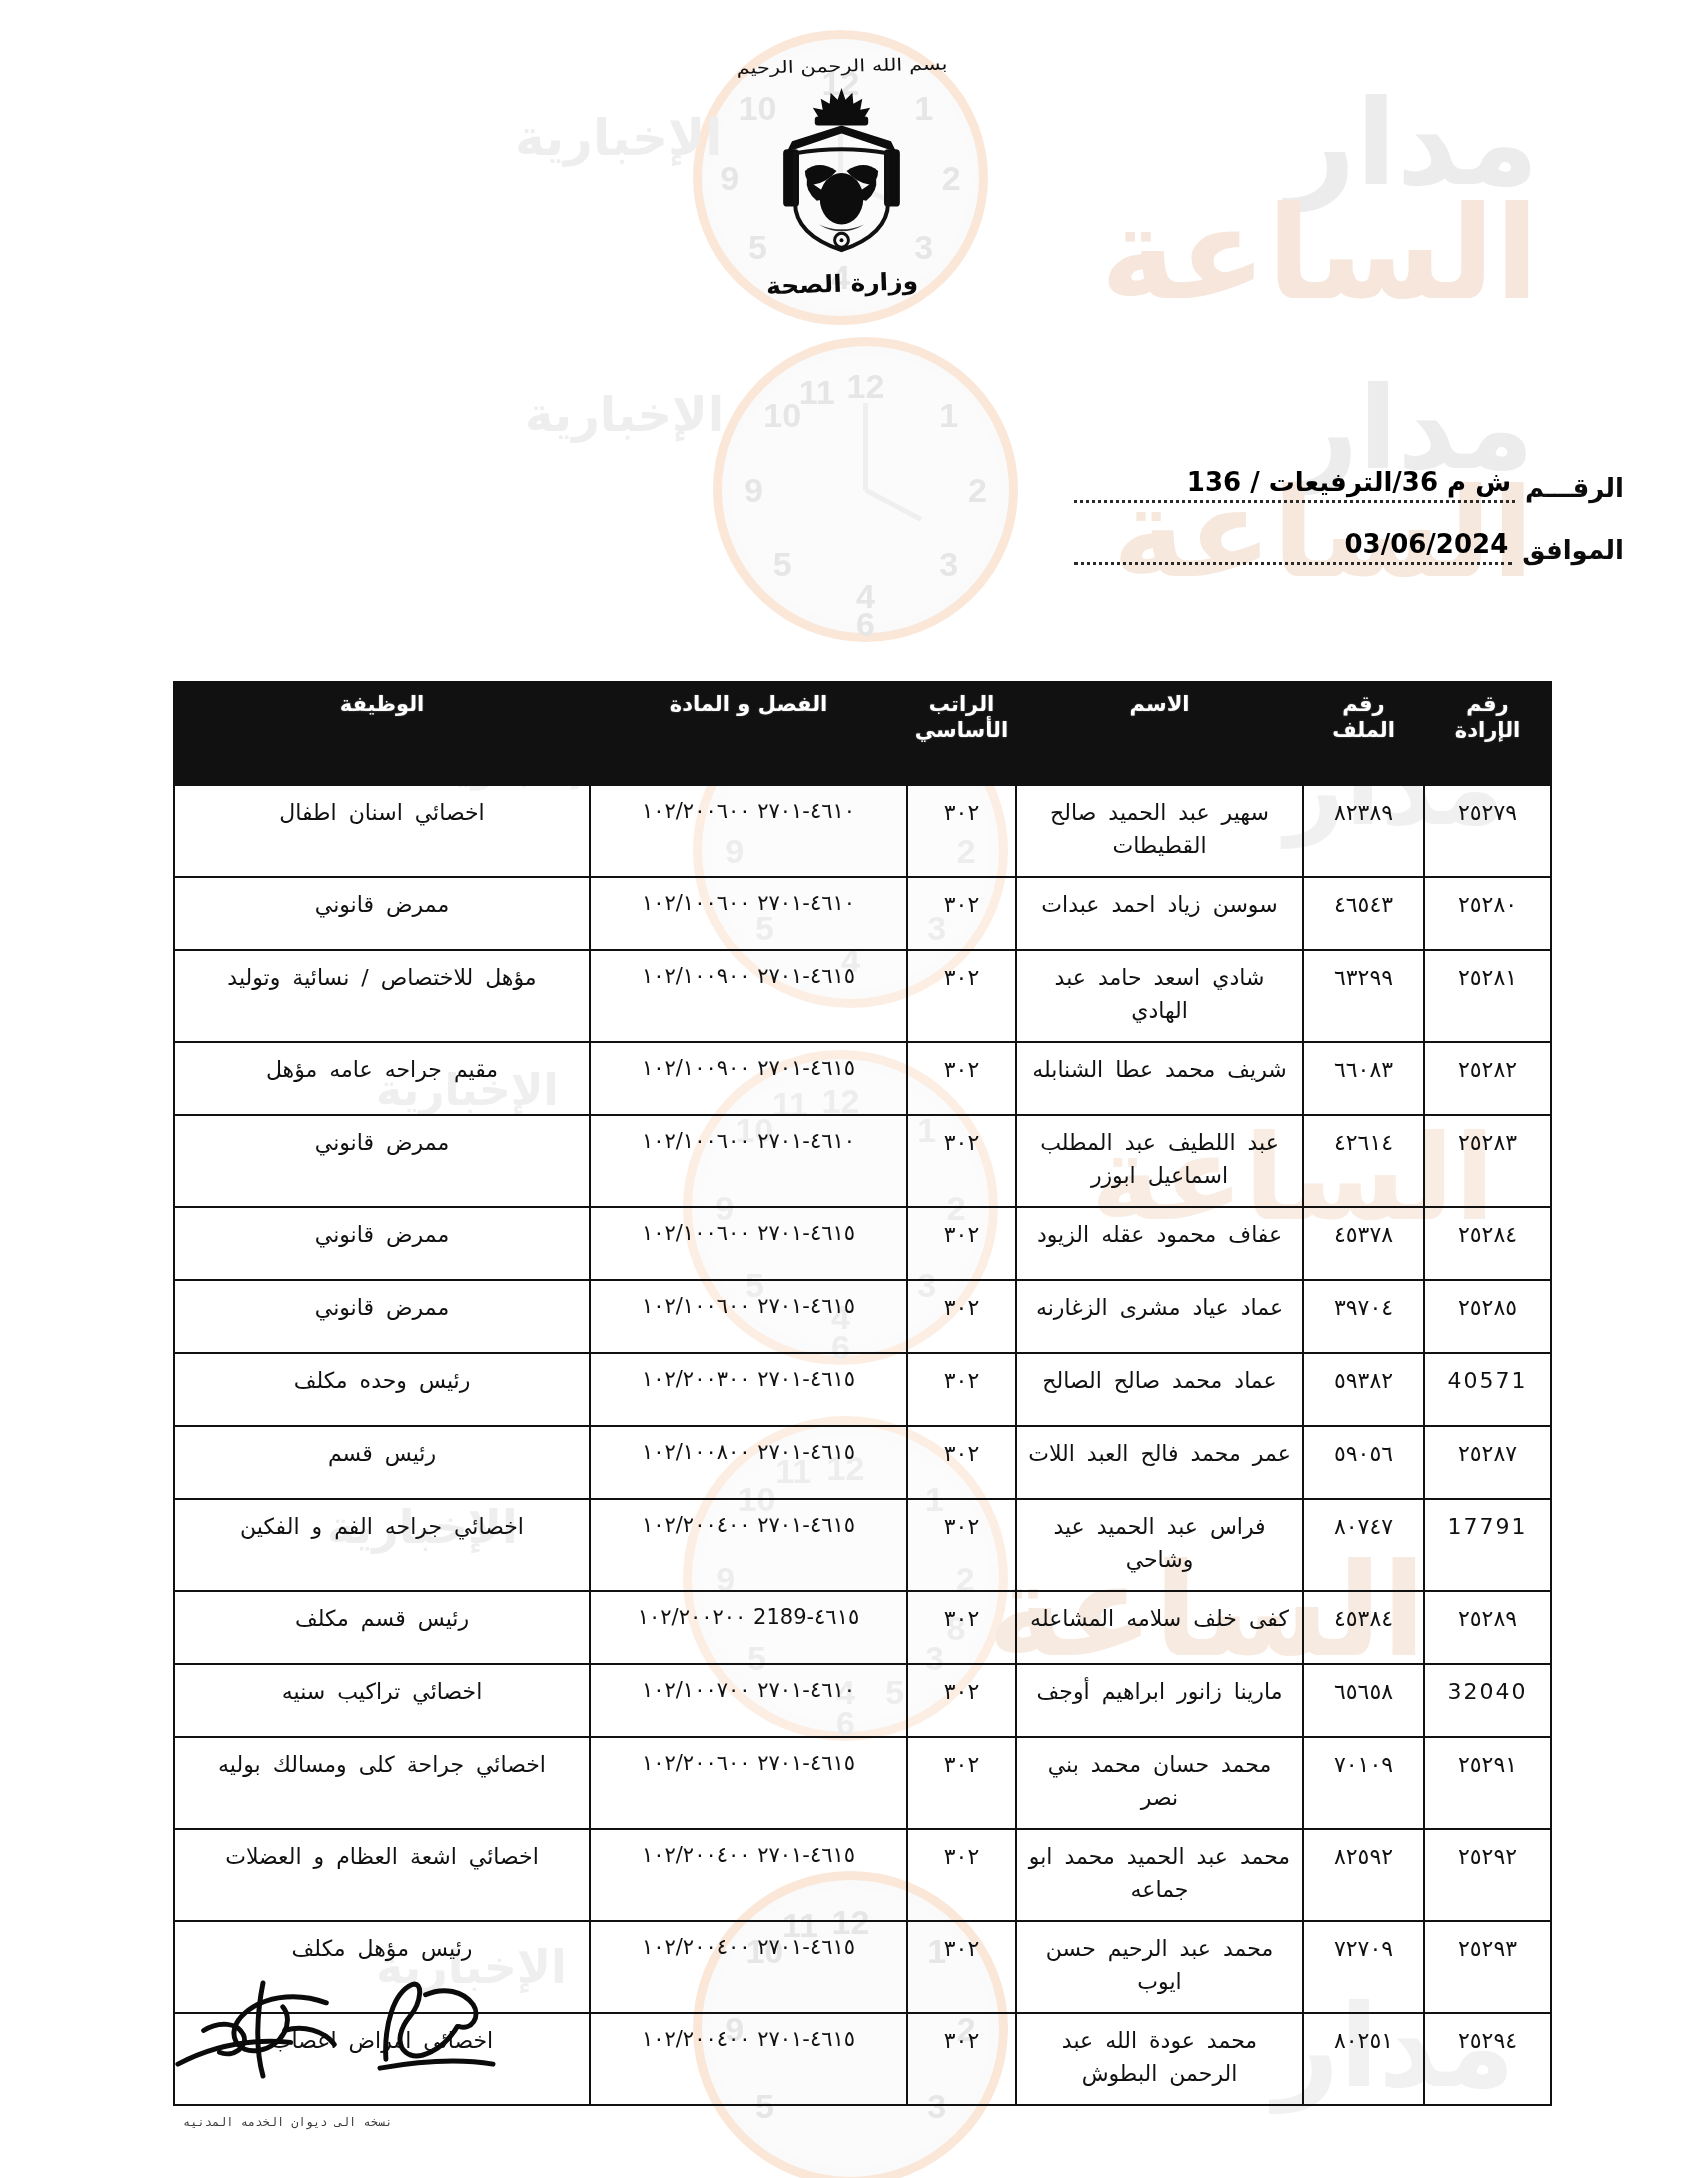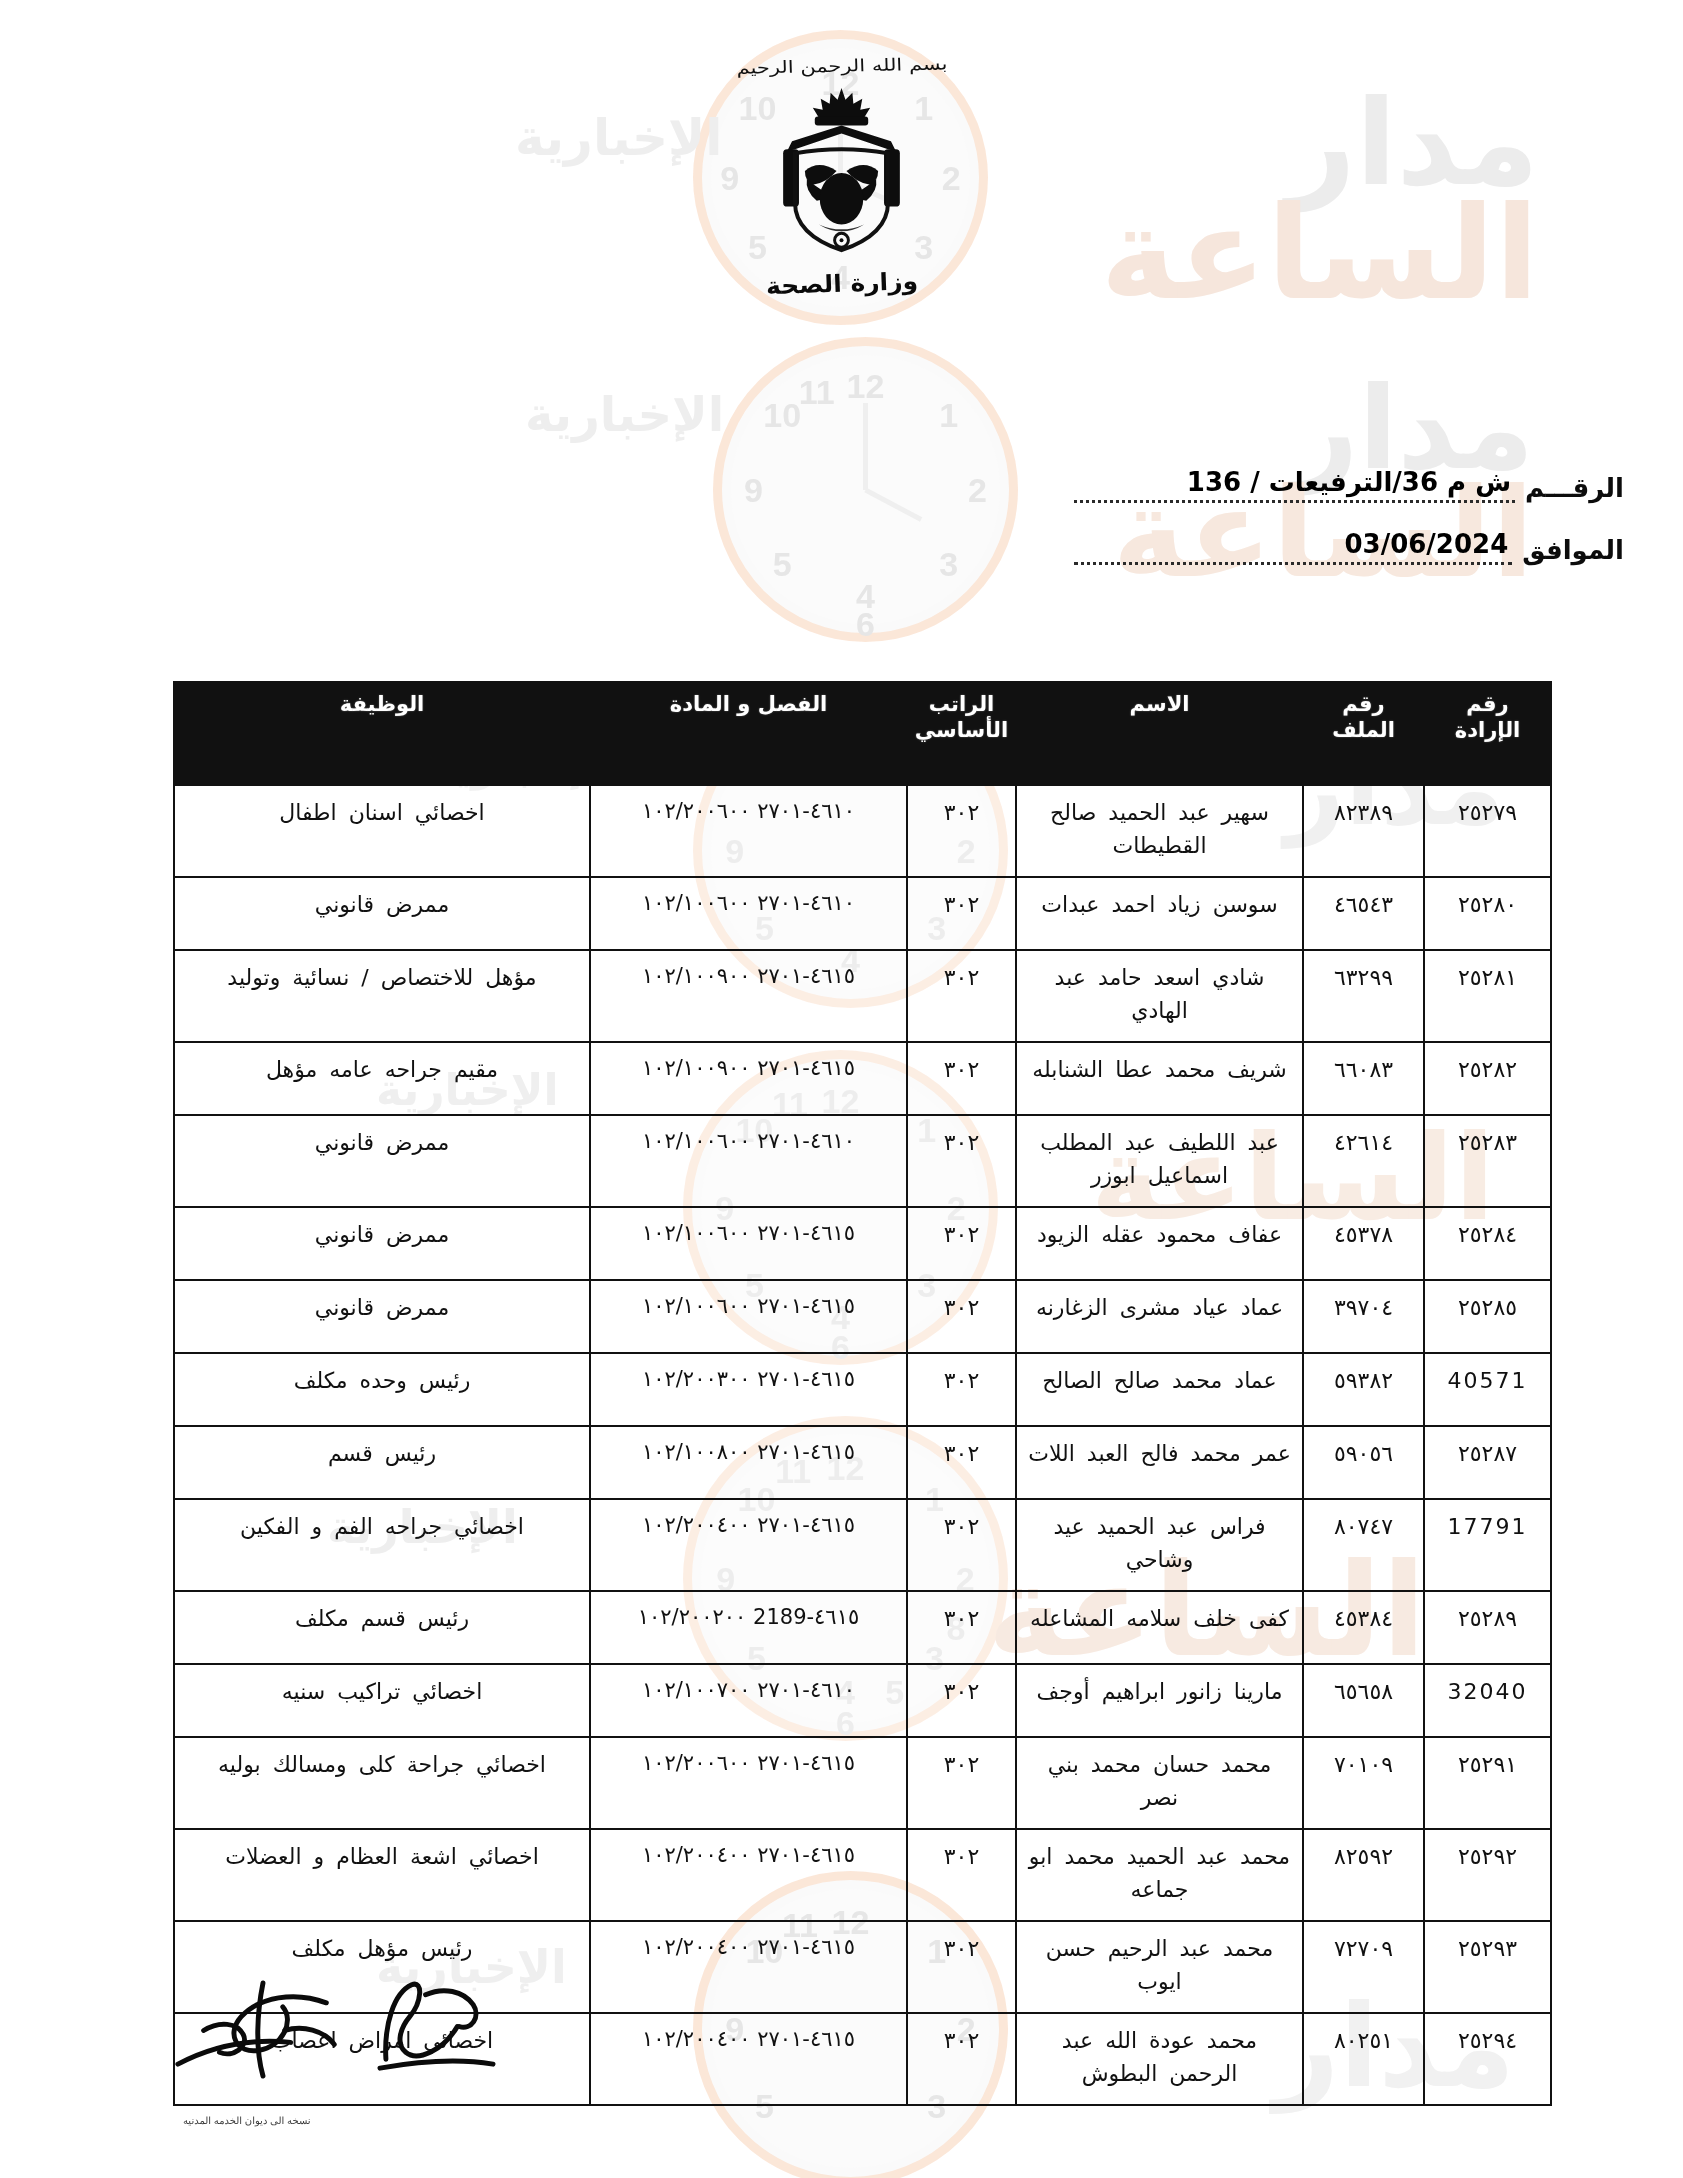--- a/index.html
+++ b/index.html
@@ -211,24 +211,24 @@
     height: 149px;
   }
   .sig {
     position: absolute;
     color: #0b0b0b;
   }
   .footer-note {
     position: absolute;
     left: 183px;
     top: 2115px;
-    font-size: 10px;
+    font-size: 12px;
     color: #3a3a3a;
     letter-spacing: 1px;
-    font-family: Liberation Sans, sans-serif;
+    font-family: Liberation Mono, monospace;
     direction: rtl;
   }
 </style>
 </head>
 <body>
 
 <div class="page">
 
   <div class="wm-group" style="left:0;top:0;width:1683px;height:327px;">
     <div class="wm-clock" style="left:693px;top:30px;width:277px;height:277px;">

